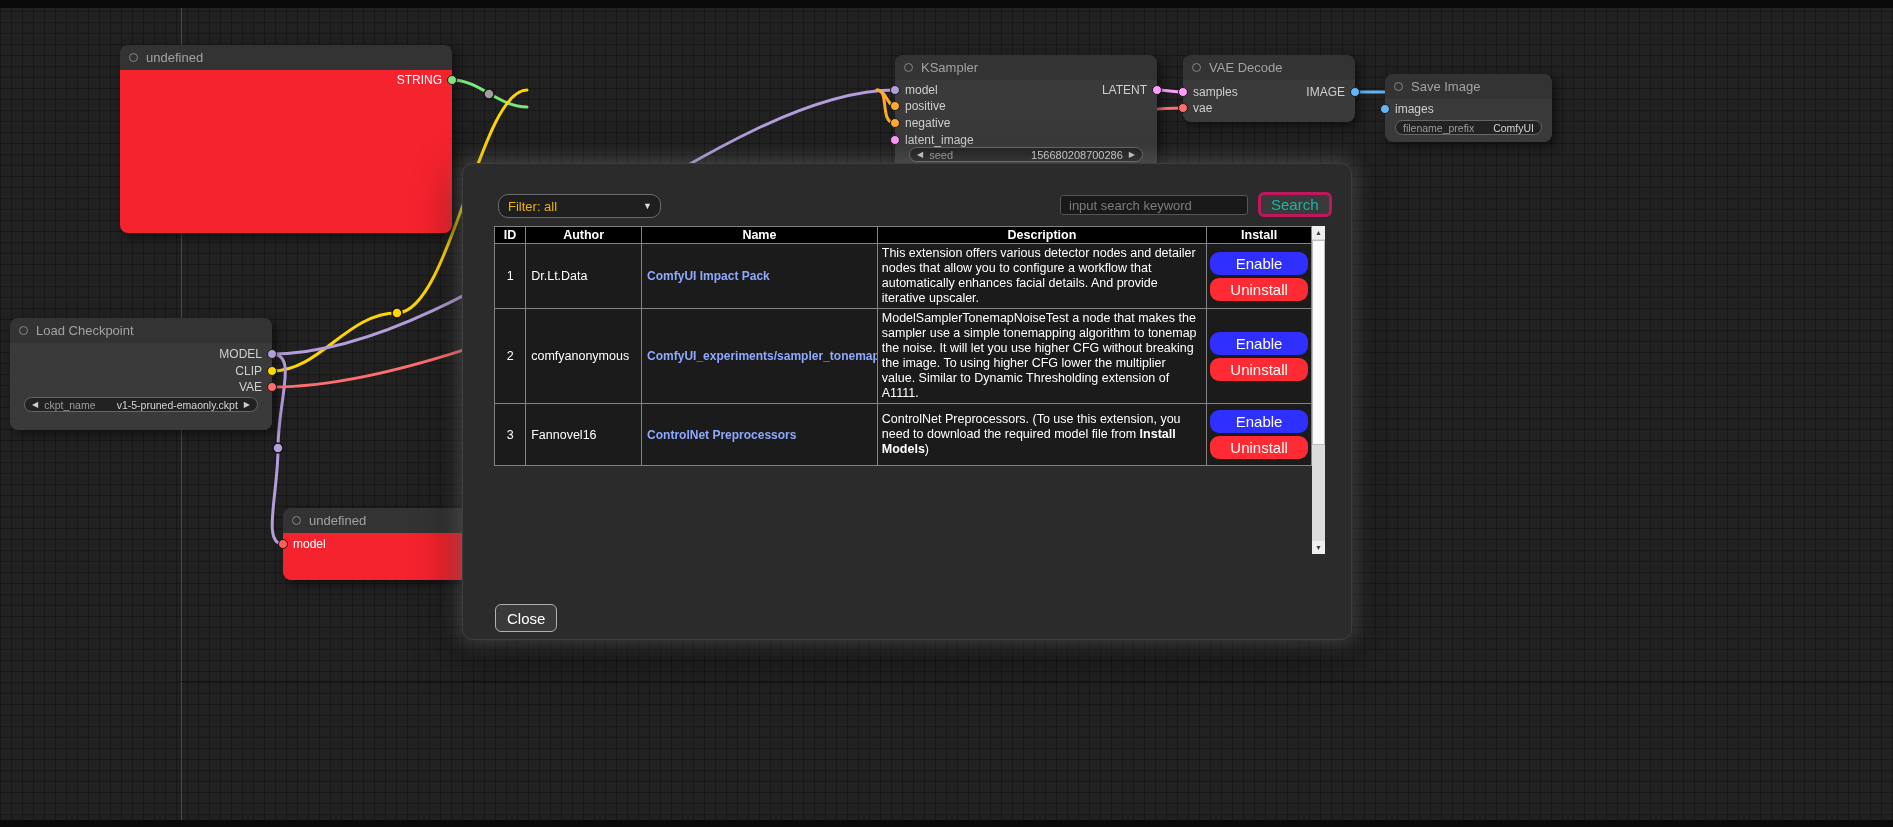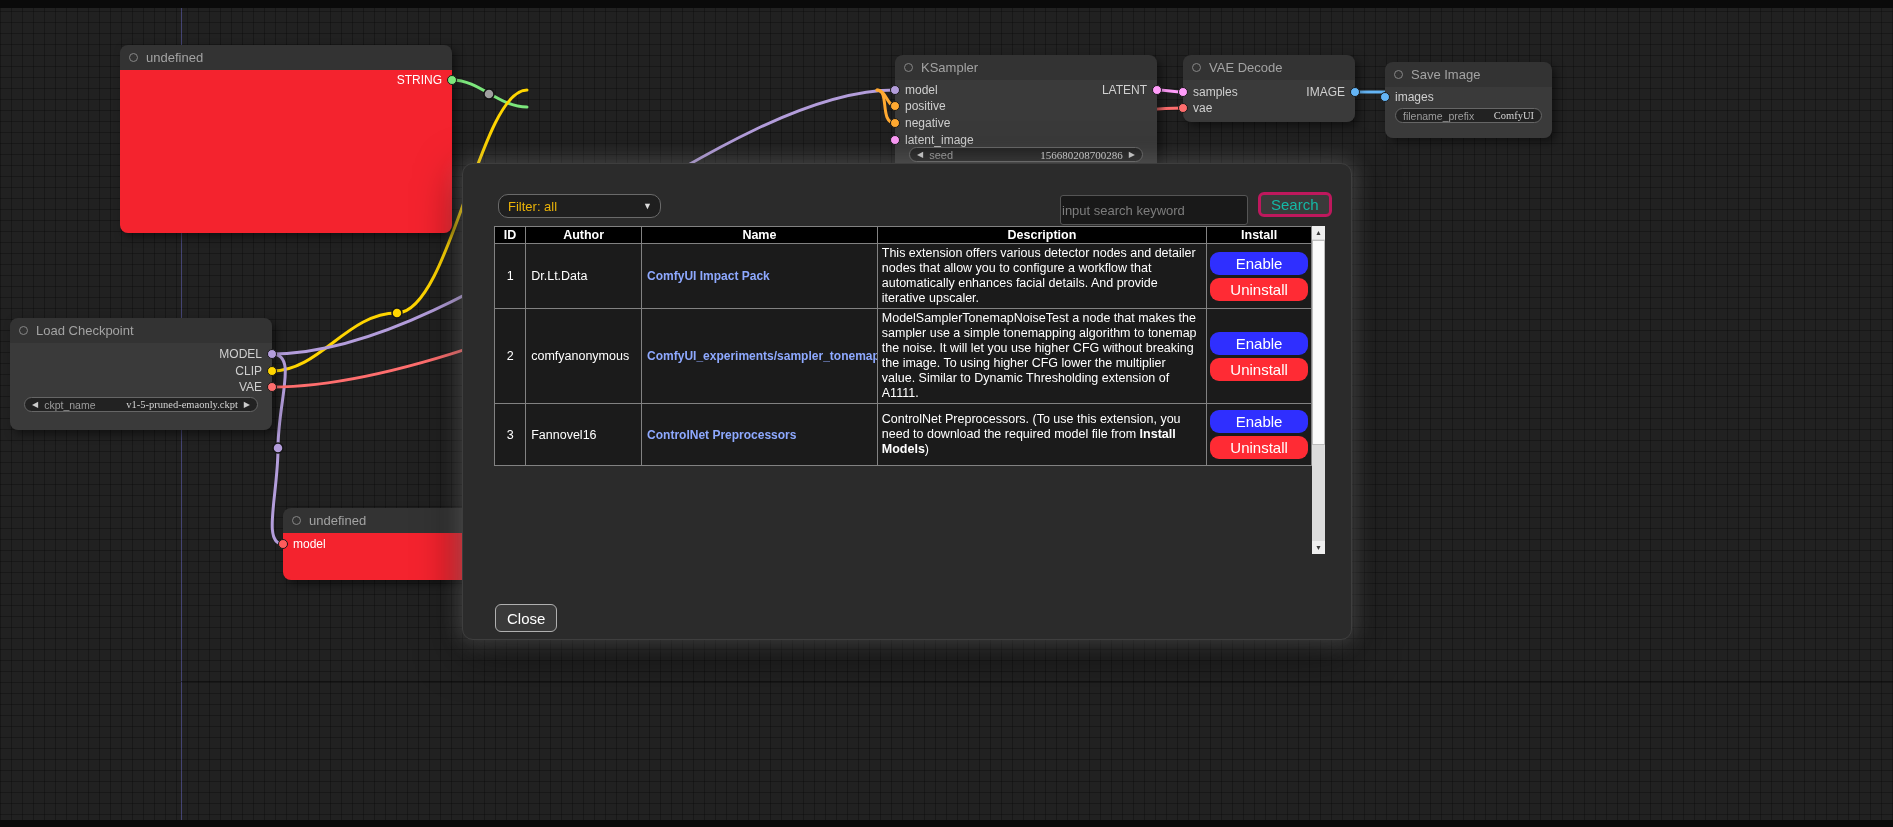--- a/index.html
+++ b/index.html
@@ -47,35 +47,35 @@
   .slot.in { left:-5px; }
   .slot.out { right:-5px; }
   .slot-label.light { color:#ffffff; }
   .dot { width:10px; height:10px; border-radius:50%; border:1px solid #191919; flex:0 0 auto; }
 
   .widget { position:absolute; height:15px; background:#222222; border:1px solid #666;
     border-radius:8px; display:flex; align-items:center; gap:6px; padding:0 7px;
     font-size:11px; color:#9c9c9c; z-index:3; }
   .w-arrow { color:#cccccc; font-size:8px; line-height:15px; }
   .w-label { color:#9c9c9c; }
-  .w-value { margin-left:auto; color:#d4d4d4;font-family:Liberation Serif, serif; }
+  .w-value { margin-left:auto; color:#d4d4d4; }
 
   
   .dialog { position:absolute; left:462px; top:163px; width:890px; height:477px; background:#2b2b2b;
     border:1px solid #3e3e3e; border-radius:11px; z-index:10;
     box-shadow:0 0 22px 3px rgba(255,255,255,.20), 0 12px 45px rgba(0,0,0,.55); }
 
   .select-wrap { position:absolute; left:35px; top:30px; width:163px; height:24px; }
   .select-wrap select { width:100%; height:100%; background:#1f1f1f; color:#eab308; border:1px solid #6a6a6a;
     border-radius:10px; font-size:13px; padding:0 22px 0 9px; appearance:none; -webkit-appearance:none;
     font-family:"Liberation Sans", sans-serif; }
   .caret { position:absolute; right:9px; top:7px; font-size:9px; color:#dddddd; pointer-events:none; }
 
-  .search-input { position:absolute; left:597px; top:31px; width:188px; height:30px; background:#191919;
-    border:1px solid #555555; border-radius:3px; color:#dddddd; font-size:13px; padding:0 1px;
+  .search-input { position:absolute; left:597px; top:31px; width:188px; height:20px; background:#191919;
+    border:1px solid #555555; border-radius:3px; color:#dddddd; font-size:13px; padding:0 8px;
     font-family:"Liberation Sans", sans-serif; }
   .search-input::placeholder { color:#7d7d7d; }
   .search-btn { position:absolute; left:795px; top:28px; height:25px; padding:0 10px; background:#3a3a3a;
     border:3px solid #be185d; border-radius:6px; color:#14b8a6; font-size:15px;
     font-family:"Liberation Sans", sans-serif; cursor:pointer; }
 
   .table-area { position:absolute; left:31px; top:62px; width:831px; height:328px; }
   .ext-table { border-collapse:collapse; table-layout:fixed; width:818px; color:#ffffff; font-size:12.5px; }
   .ext-table th { background:#000000; color:#ffffff; font-weight:bold; font-size:12.5px; height:17px;
     border:1px solid #828282; padding:0; }
@@ -190,21 +190,21 @@
     <div class="slot in" style="top:47px">
       <span class="dot" style="background:var(--slot-vae)"></span>
       <span class="slot-label">vae</span>
     </div>
     <div class="slot out" style="top:31px">
       <span class="slot-label">IMAGE</span>
       <span class="dot" style="background:var(--slot-image)"></span>
     </div>
   </div>
 
-  <div class="node" style="left:1385px;top:62px;width:167px;height:76px">
+  <div class="node" style="left:1385px;top:74px;width:167px;height:68px">
     <div class="node-body"></div>
     <div class="node-header">
       <span class="collapse-dot"></span>
       <span class="node-title">Save Image</span>
     </div>
     <div class="slot in" style="top:29px">
       <span class="dot" style="background:var(--slot-image)"></span>
       <span class="slot-label">images</span>
     </div>
     <div class="widget" style="left:10px;top:46px;width:147px">

